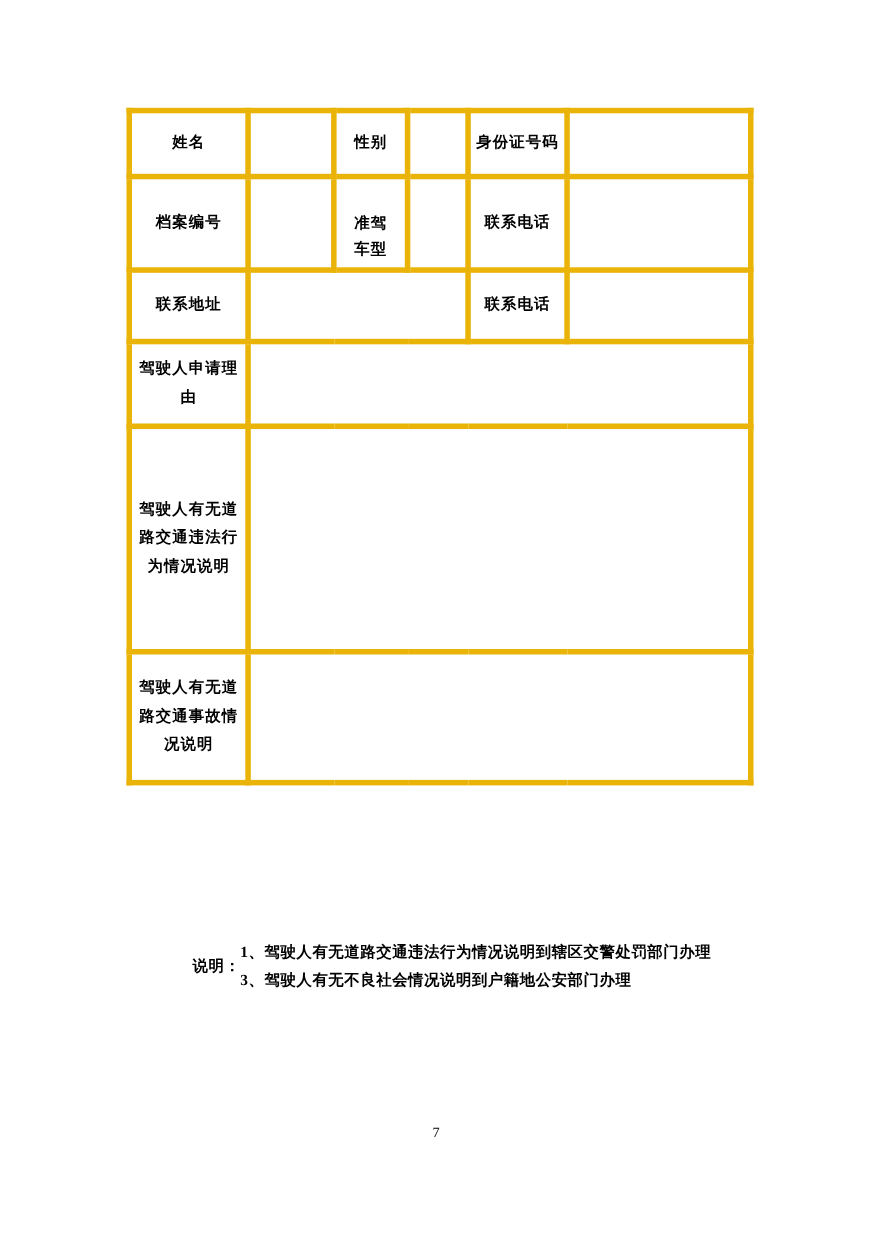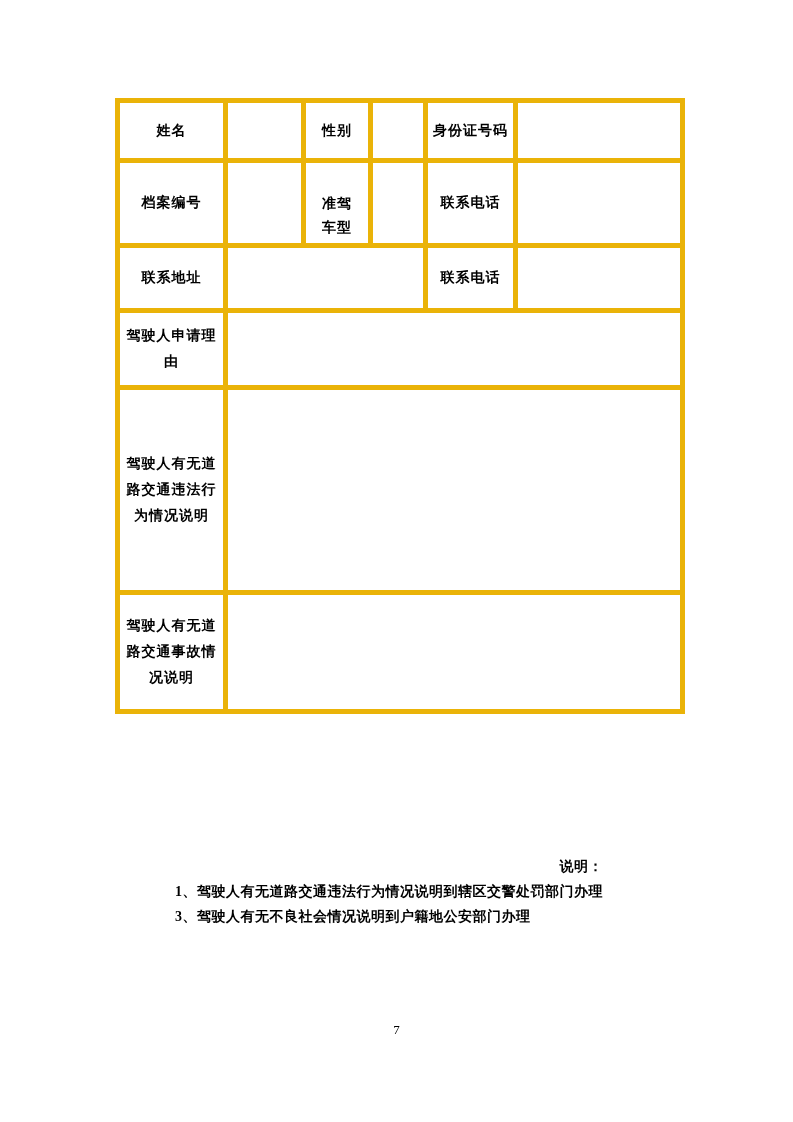--- a/index.html
+++ b/index.html
@@ -53,27 +53,26 @@
   tr.r4 { height: 77px; font-family: Liberation Serif, serif; }
   tr.r5 { height: 80px; }
   tr.r6 { height: 205px; }
   tr.r7 { height: 119px; }
   tr.r8 { height: 122px; }
   .notes {
     position: absolute;
     left: 175px;
     top: 854px;
     display: flex;
-    align-items: flex-end;
+    align-items: center;
     font-weight: bold;
     font-size: 14px;
     line-height: 25px;
     letter-spacing: 0.5px;
     white-space: nowrap;
-    flex-direction: column;
   }
   .notes .notes-label {
     flex: 0 0 auto;
   }
   .page-number {
     position: absolute;
     left: 0;
     right: 0;
     top: 1022px;
     text-align: center;

